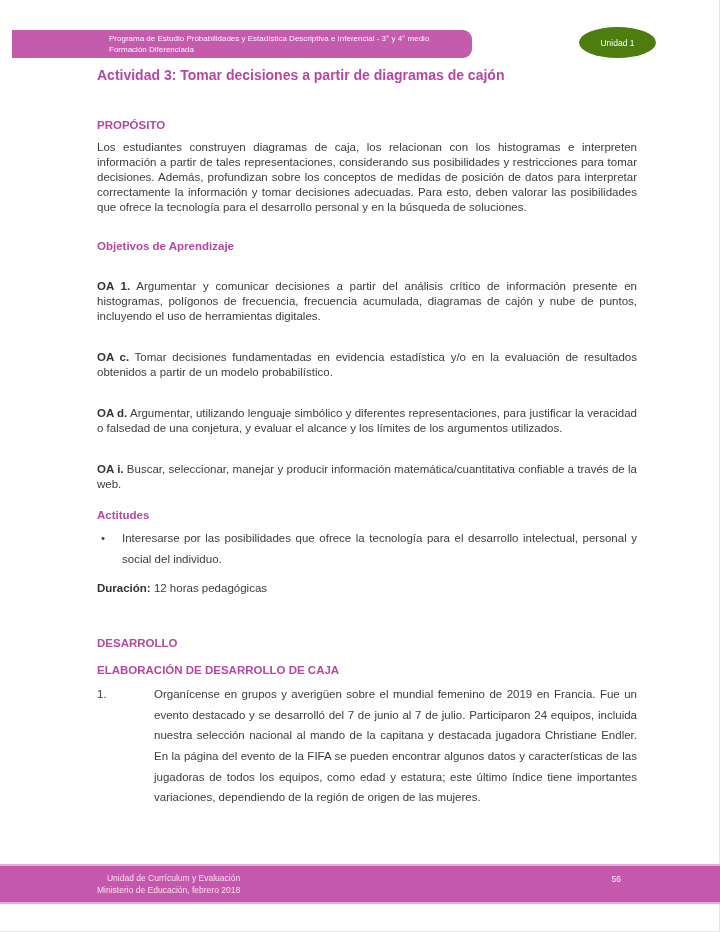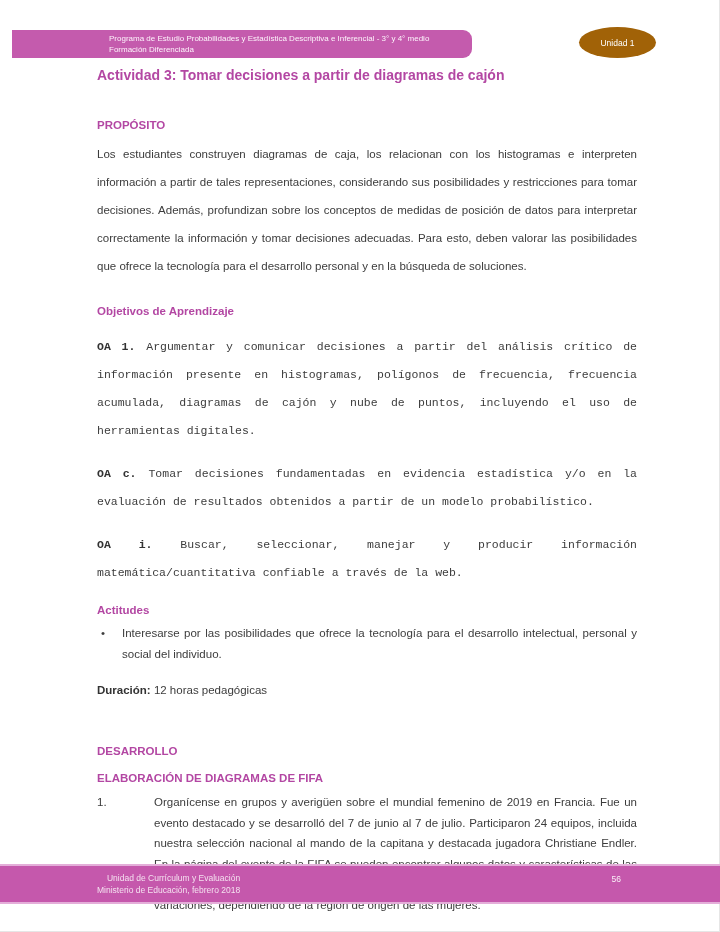--- a/index.html
+++ b/index.html
@@ -24,21 +24,21 @@
     border-radius: 0 9px 9px 0;
     color: #fdf3fb;
     font-size: 8px;
     line-height: 11px;
     padding: 3px 12px 0 97px;
   }
   .unit-badge {
     position: absolute;
     top: 27px; left: 579px;
     width: 77px; height: 31px;
-    background: #a16207;
+    background: #4d7c0f;
     border-radius: 50%;
     color: #ffffff;
     font-size: 8.5px;
     display: flex; align-items: center; justify-content: center;
   }
 
   
   .content {
     position: absolute;
     top: 0; left: 97px;
@@ -61,24 +61,24 @@
   .sub-heading {
     margin: 13px 0 0 0;
     font-size: 11.5px;
     line-height: 14px;
     font-weight: bold;
     color: #B347A3;
   }
   .body-p {
     margin: 8px 0 0 0;
     font-size: 11.5px;
-    line-height: 28px;
+    line-height: 15px;
     text-align: justify;
   }
-  .oa-p { margin-top: 15px; font-family: Liberation Mono, monospace; }
+  .oa-p { margin-top: 26px; }
   .oa-label { font-weight: bold; color: #333333; }
   .mt-obj { margin-top: 24px; }
   .mt-act { margin-top: 16px; }
   .bullet-row {
     display: flex;
     margin: 6px 0 0 0;
     font-size: 11.5px;
     line-height: 20.6px;
   }
   .bullet-char { width: 25px; box-sizing: border-box; padding-left: 4px; }
@@ -141,37 +141,41 @@
 
     <p class="body-p oa-p">
       <span class="oa-label">OA 1.</span>
       <span>Argumentar y comunicar decisiones a partir del análisis crítico de información presente en histogramas, polígonos de frecuencia, frecuencia acumulada, diagramas de cajón y nube de puntos, incluyendo el uso de herramientas digitales.</span>
     </p>
     <p class="body-p oa-p">
       <span class="oa-label">OA c.</span>
       <span>Tomar decisiones fundamentadas en evidencia estadística y/o en la evaluación de resultados obtenidos a partir de un modelo probabilístico.</span>
     </p>
     <p class="body-p oa-p">
+      <span class="oa-label">OA d.</span>
+      <span>Argumentar, utilizando lenguaje simbólico y diferentes representaciones, para justificar la veracidad o falsedad de una conjetura, y evaluar el alcance y los límites de los argumentos utilizados.</span>
+    </p>
+    <p class="body-p oa-p">
       <span class="oa-label">OA i.</span>
       <span>Buscar, seleccionar, manejar y producir información matemática/cuantitativa confiable a través de la web.</span>
     </p>
 
     <div class="sec-heading mt-act">Actitudes</div>
     <div class="bullet-row">
       <span class="bullet-char">•</span>
       <span class="bullet-text">Interesarse por las posibilidades que ofrece la tecnología para el desarrollo intelectual, personal y social del individuo.</span>
     </div>
 
     <p class="body-p duracion-p">
       <span class="oa-label">Duración:</span>
       <span>12 horas pedagógicas</span>
     </p>
 
     <div class="sec-heading mt-des">DESARROLLO</div>
-    <div class="sub-heading">ELABORACIÓN DE DIAGRAMAS DE FIFA</div>
+    <div class="sub-heading">ELABORACIÓN DE DESARROLLO DE CAJA</div>
 
     <div class="num-row">
       <span class="num">1.</span>
       <span class="num-text">Organícense en grupos y averigüen sobre el mundial femenino de 2019 en Francia. Fue un evento destacado y se desarrolló del 7 de junio al 7 de julio. Participaron 24 equipos, incluida nuestra selección nacional al mando de la capitana y destacada jugadora Christiane Endler. En la página del evento de la FIFA se pueden encontrar algunos datos y características de las jugadoras de todos los equipos, como edad y estatura; este último índice tiene importantes variaciones, dependiendo de la región de origen de las mujeres.</span>
     </div>
 
   </div>
 
   <div class="footer-band">
     <div class="footer-text">

